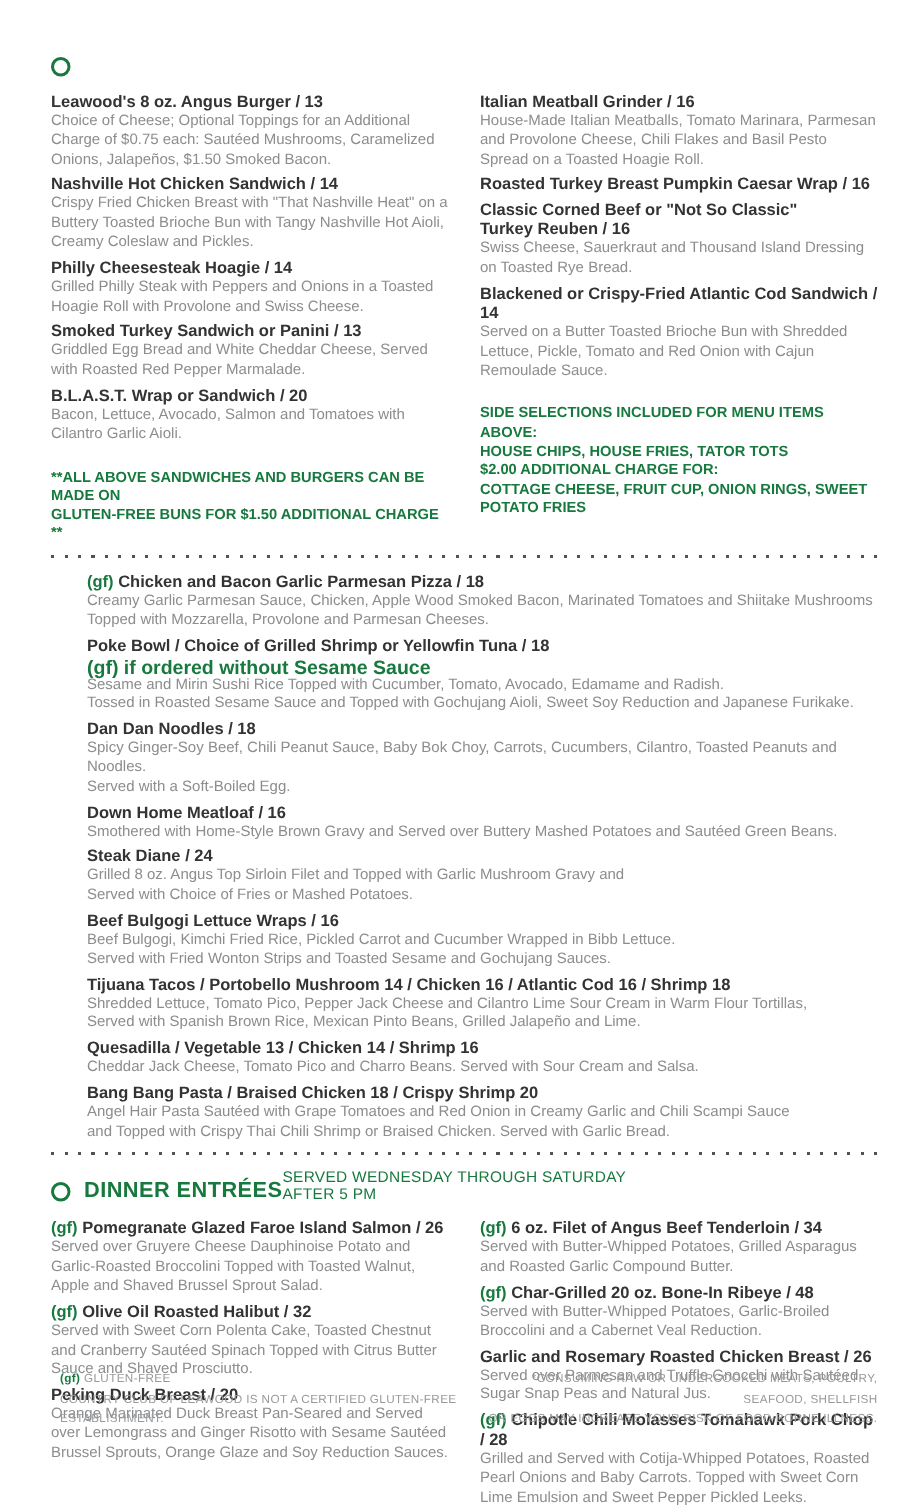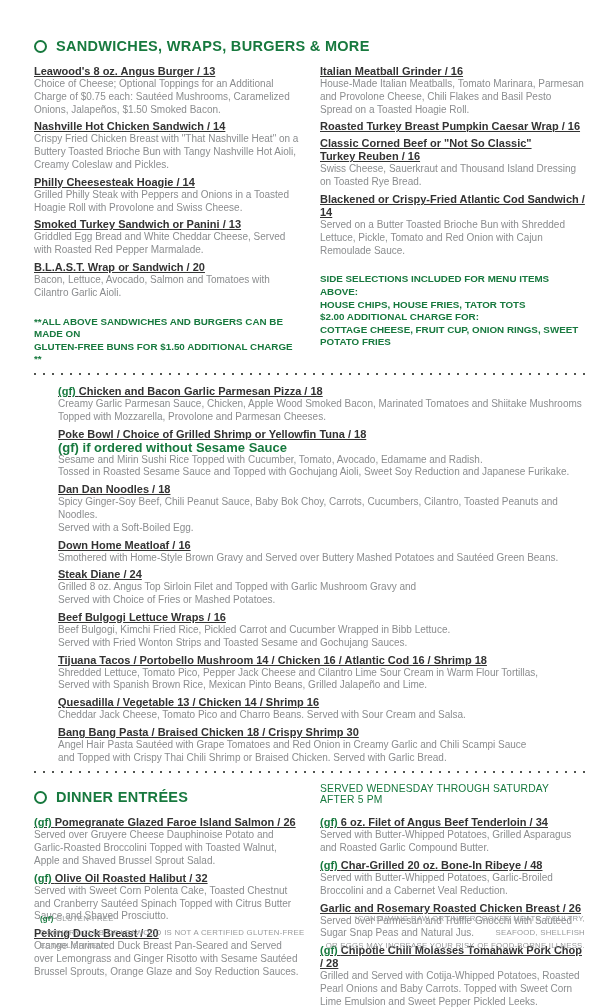--- a/index.html
+++ b/index.html
@@ -11,47 +11,46 @@
     overflow:hidden;
     box-sizing:border-box;
   }
   .content{padding:38px 26px 0 34px;}
   .sec-header{display:flex;align-items:center;gap:9px;margin-bottom:11px;}
   .ring{width:9px;height:9px;border:2.6px solid #17793E;border-radius:50%;flex:0 0 auto;}
   .sec-title{font-size:14.5px;font-weight:700;color:#17793E;letter-spacing:0.3px;}
   .cols{display:flex;gap:20px;}
   .col{width:266px;flex:0 0 266px;}
   .item{margin-bottom:4px;}
-  .item-name{font-size:11px;font-weight:700;color:#333333;line-height:13px;white-space:pre-line;text-decoration:underline;}
+  .item-name{font-size:11px;font-weight:700;color:#333333;line-height:13px;white-space:pre-line;}
   .item-name .gf{color:#17793E;}
   .item-sub:empty,.item-desc:empty{display:none;}
   .item-sub{font-size:13px;font-weight:700;color:#17793E;line-height:13px;}
   .item-desc{font-size:10px;color:#8b8d8f;line-height:12.8px;white-space:pre-line;}
   .green-note{color:#17793E;font-weight:700;font-size:9.8px;line-height:12.6px;white-space:pre-line;margin-top:16px;}
   .divider{height:2px;margin:7px 0 10px 0;
     background-image:repeating-linear-gradient(to right,#50534f 0 2px,transparent 2px 9px);}
   .wide{margin-top:2px;margin-left:24px;}
-  .dinner-header-row{display:flex;justify-content:space-between;align-items:flex-end;margin-bottom:11px;}
+  .dinner-header-row{display:flex;align-items:flex-end;margin-bottom:11px;}
   .served-note{font-size:10.3px;font-weight:400;color:#17793E;letter-spacing:0.2px;width:266px;}
   .dinner-header-row .sec-header{margin-bottom:0;}
   .footer{position:absolute;left:40px;right:27px;top:912px;display:flex;justify-content:space-between;align-items:flex-start;}
   .footer-small{font-size:7.8px;color:#97999b;line-height:13.5px;letter-spacing:0.25px;}
   .footer-left .gf{color:#17793E;font-weight:700;}
   .footer-right{text-align:right;white-space:pre-line;}
 </style>
 </head>
 <body>
 
 <div class="page">
   <div class="content">
 
     <div>
       <div class="sec-header">
         <span class="ring"></span>
-        <span class="sec-title">SANDWICHES, WRAPS, BURGERS &amp; MORE</span>
       </div>
       <div class="cols">
         <div class="col">
           <div>
 
               <div class="item">
                 <div class="item-name"><span class="gf"></span><span>Leawood's 8 oz. Angus Burger / 13</span></div>
 
                 <div class="item-desc">Choice of Cheese; Optional Toppings for an Additional Charge of $0.75 each: Sautéed Mushrooms, Caramelized Onions, Jalapeños, $1.50 Smoked Bacon.</div>
               </div>
@@ -170,21 +169,21 @@
 Served with Spanish Brown Rice, Mexican Pinto Beans, Grilled Jalapeño and Lime.</div>
         </div>
 
         <div class="item">
           <div class="item-name"><span class="gf"></span><span>Quesadilla / Vegetable 13 / Chicken 14 / Shrimp 16</span></div>
 
           <div class="item-desc">Cheddar Jack Cheese, Tomato Pico and Charro Beans. Served with Sour Cream and Salsa.</div>
         </div>
 
         <div class="item">
-          <div class="item-name"><span class="gf"></span><span>Bang Bang Pasta / Braised Chicken 18 / Crispy Shrimp 30</span></div>
+          <div class="item-name"><span class="gf"></span><span>Bang Bang Pasta / Braised Chicken 18 / Crispy Shrimp 20</span></div>
 
           <div class="item-desc">Angel Hair Pasta Sautéed with Grape Tomatoes and Red Onion in Creamy Garlic and Chili Scampi Sauce
 and Topped with Crispy Thai Chili Shrimp or Braised Chicken. Served with Garlic Bread.</div>
         </div>
       </div>
 
     <div class="divider"></div>
 
     <div>
       <div class="dinner-header-row">

